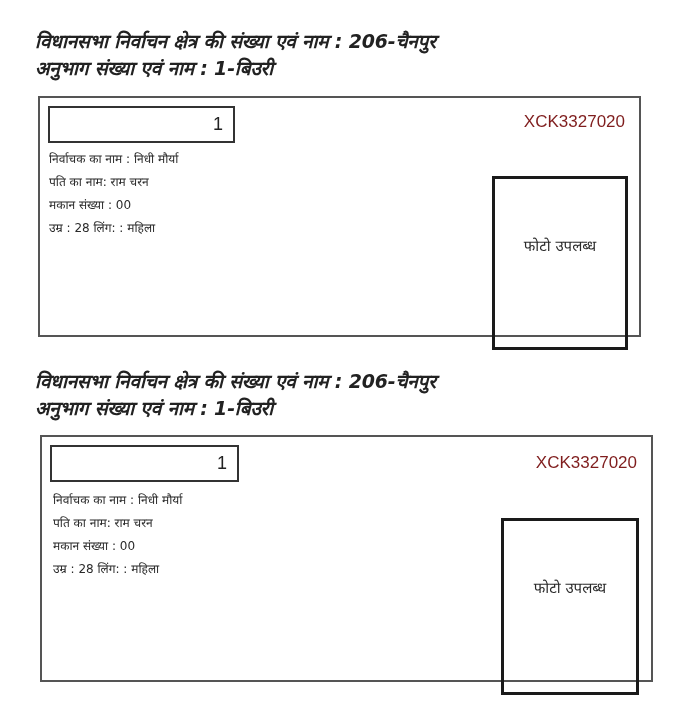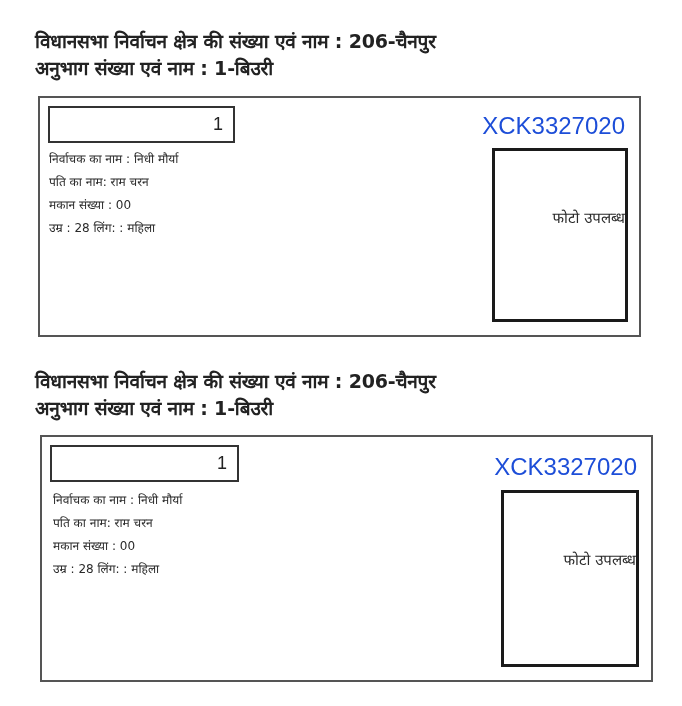--- a/index.html
+++ b/index.html
@@ -1,27 +1,27 @@
 <!DOCTYPE html>
 <html><head>
   <meta charset="utf-8">
   <style>
     html, body { margin:0; padding:0; background:#ffffff; }
     body { width:682px; height:706px; position:relative; overflow:hidden;
            font-family:"DejaVu Sans", "Liberation Sans", sans-serif; color:#1e1e1e; }
     .heading { position:absolute; left:35px; font-size:19px; font-weight:bold; line-height:26px;
-               color:#222; letter-spacing:-0.2px; white-space:nowrap; }
+               color:#222; letter-spacing:-0.2px; white-space:nowrap;font-style:italic; }
     .card { position:absolute; border:2px solid #555; box-sizing:border-box; background:#fff; }
     .serial-box { position:absolute; border:2px solid #333; box-sizing:border-box;
                   font-family:"Liberation Sans", sans-serif; font-size:18px; text-align:right;
                   padding-right:10px; line-height:32px; color:#222; }
-    .epic { position:absolute; font-family:"Liberation Sans", sans-serif; font-size:24px; color:#1d4ed8; }
+    .epic { position:absolute; font-family:"Liberation Sans", sans-serif; font-size:17px; color:#7f1d1d; }
     .details { position:absolute; font-size:12px; line-height:23px; color:#2a2a2a; white-space:nowrap; }
     .photo-box { position:absolute; border:3px solid #1a1a1a; box-sizing:border-box;
-                 display:flex; align-items:flex-start; justify-content:flex-end; }
+                 display:flex; align-items:flex-start; justify-content:center;margin-top:28px; }
     .photo-box span { margin-top:56px; font-size:15px; color:#2a2a2a; }
   </style>
 </head>
 <body>
 
 <div>
   <div class="heading" style="top:28px;">विधानसभा निर्वाचन क्षेत्र की संख्या एवं नाम : 206-चैनपुर</div>
   <div class="heading" style="top:55px;">अनुभाग संख्या एवं नाम :  1-बिउरी</div>
   <div class="card" style="left:38px; top:96px; width:603px; height:241px;">
     <div class="serial-box" style="left:8px; top:8px; width:187px; height:37px;">1</div>

